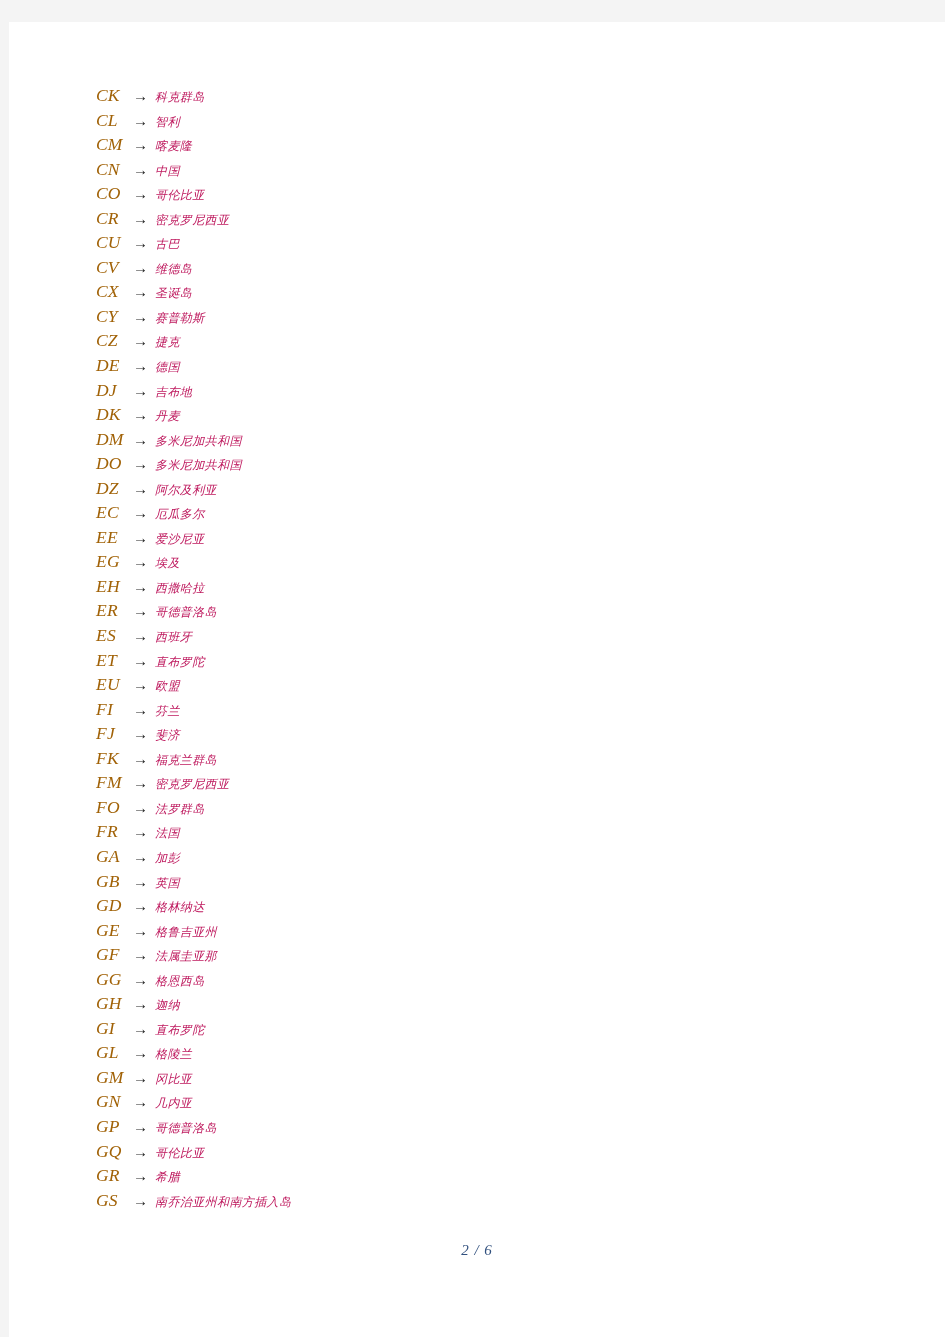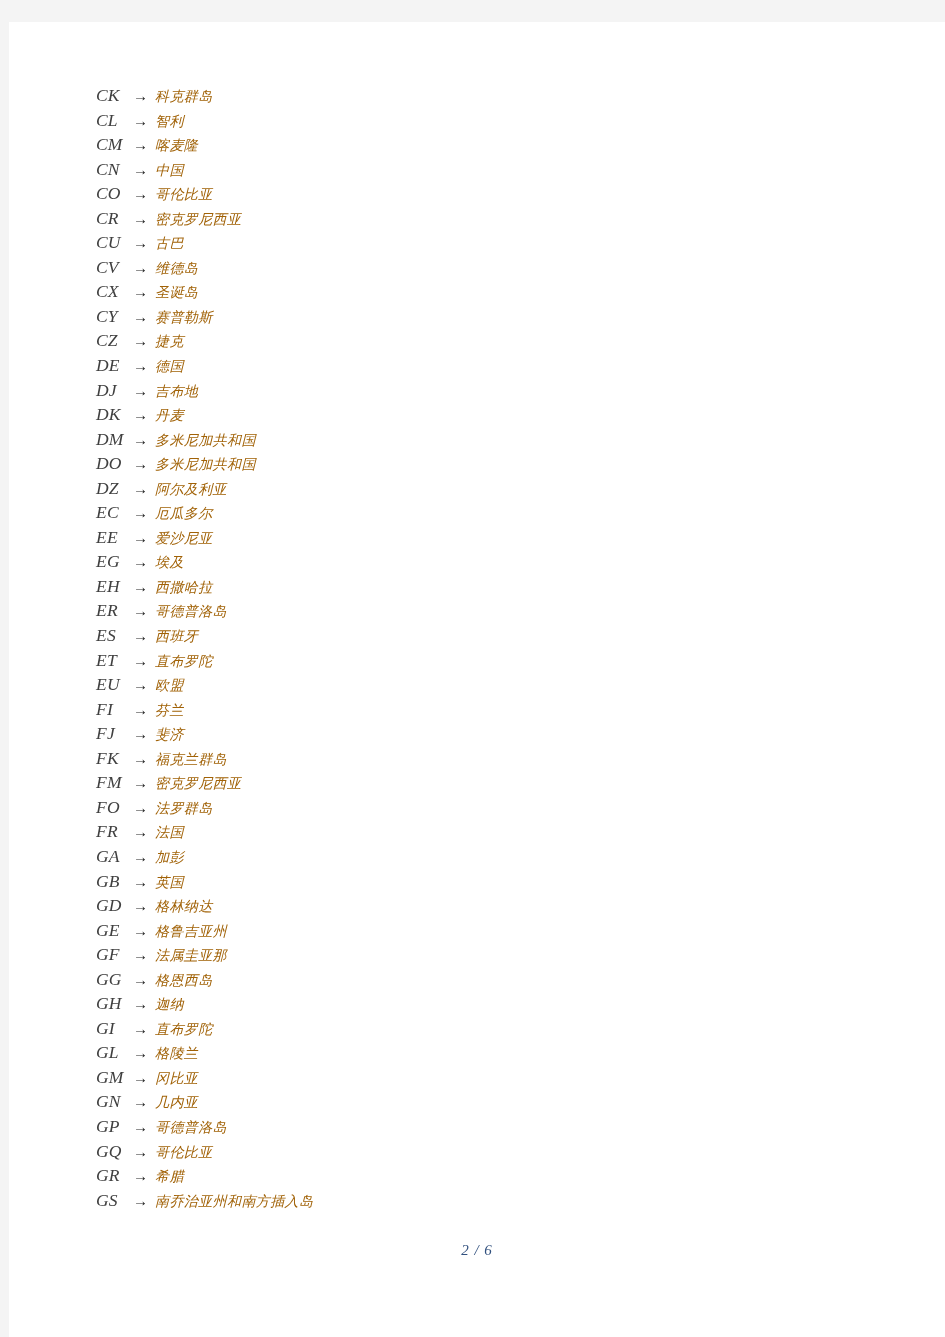--- a/index.html
+++ b/index.html
@@ -30,36 +30,36 @@
   }
   .entry-row {
     display: flex;
     align-items: baseline;
     height: 24.55px;
     white-space: nowrap;
   }
   .entry-code {
     font-style: italic;
     font-size: 17.5px;
-    color: #404040;
+    color: #a16207;
     width: 37px;
     flex: 0 0 37px;
     letter-spacing: 0.2px;
   }
   .entry-arrow {
     font-size: 15px;
     color: #1b1b1b;
     width: 22px;
     flex: 0 0 22px;
     line-height: 1;
   }
   .entry-name {
     font-style: italic;
-    font-size: 14px;
-    color: #a16207;
+    font-size: 12px;
+    color: #be185d;
     letter-spacing: 0.4px;
   }
   #page-footer {
     position: absolute;
     left: 0;
     top: 1220px;  
     width: 936px;
     text-align: center;
     font-size: 15px;
     font-style: italic;

